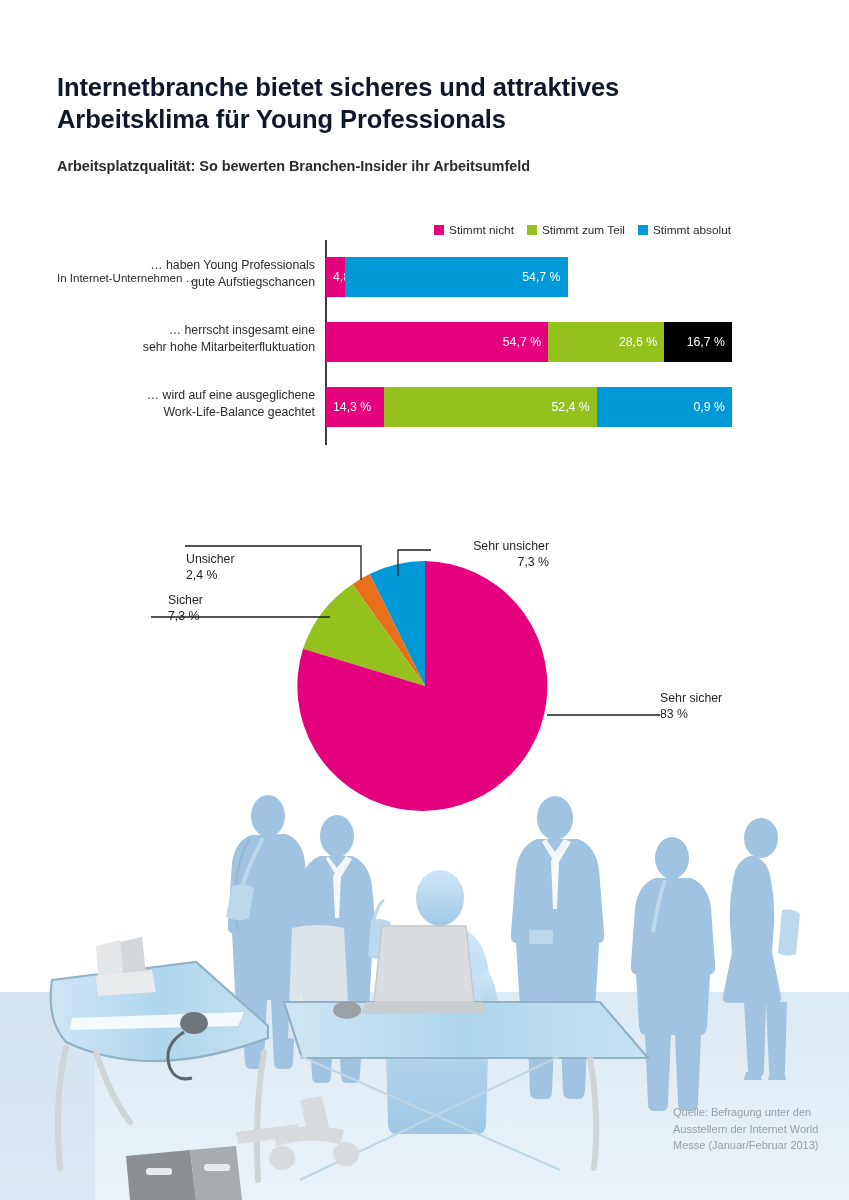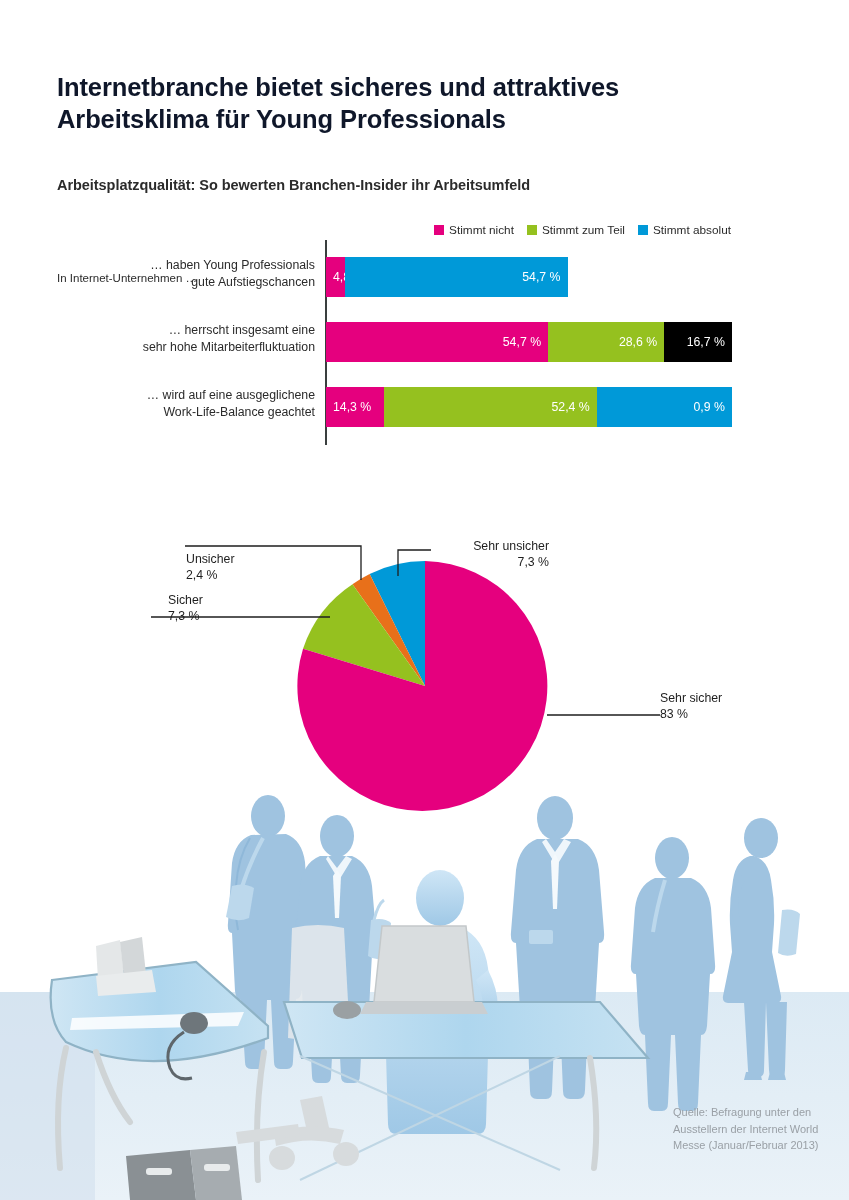--- a/index.html
+++ b/index.html
@@ -31,21 +31,21 @@
     color: #0f172a;
     letter-spacing: -0.1px;
   }
   .section-head {
     position: absolute;
     font-size: 14.5px;
     font-weight: bold;
     color: #2b2b2b;
     letter-spacing: -0.05px;
   }
-  #bar-section-head { left: 57px; top: 177px; }
+  #bar-section-head { left: 57px; top: 158px; }
   #pie-section-head { left: 57px; top: 488px; }
 
   
   #bar-intro {
     position: absolute;
     left: 57px;
     top: 224px;
     font-size: 11.5px;
     color: #2b2b2b;
     margin-top: 48px;

